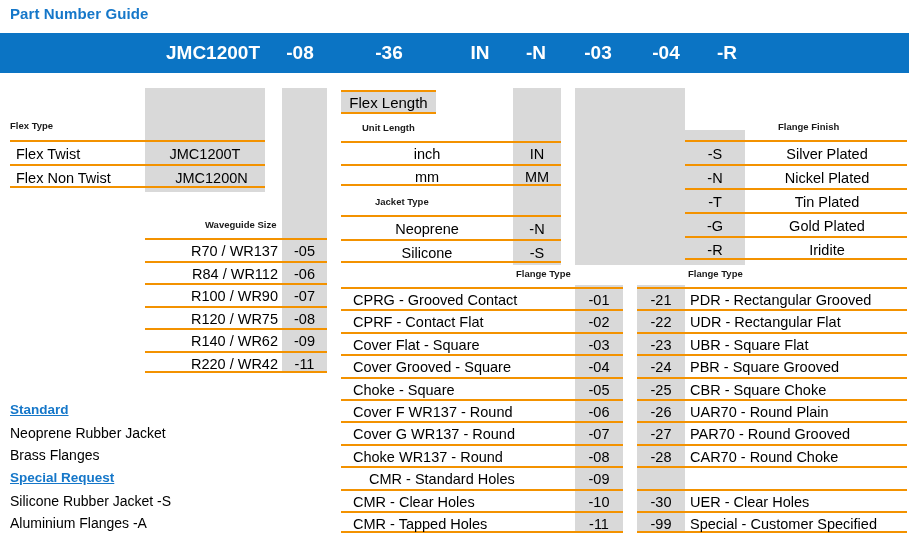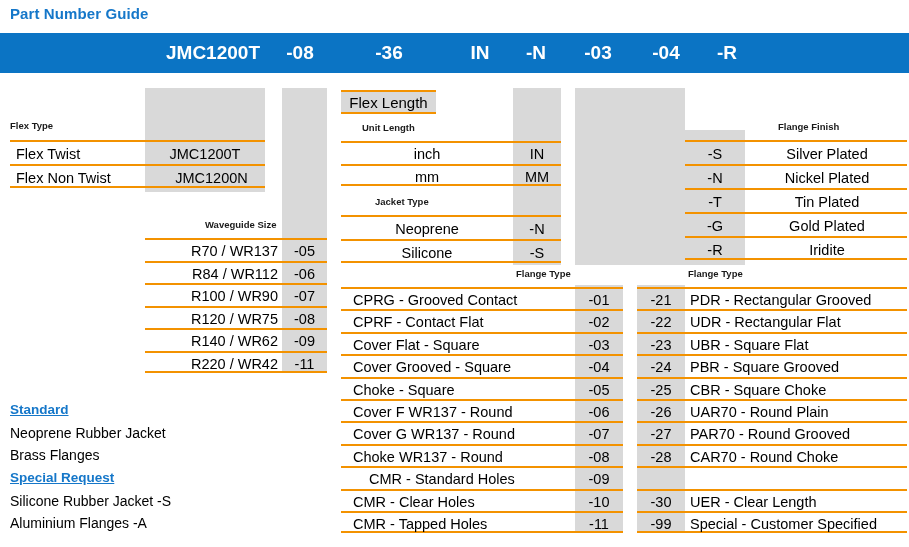--- a/index.html
+++ b/index.html
@@ -299,21 +299,21 @@
   <div class="trow" style="height:22.4px;">
     <div class="cell c-center" style="left:0px;  width:48px;  top:1px;">-28</div>
     <div class="cell c-left" style="left:53px; width:217px; top:1px;">CAR70 - Round Choke</div>
   </div>
   <div class="trow" style="height:22.4px;">
     <div class="cell c-center" style="left:0px;  width:48px;  top:1px;"></div>
     <div class="cell c-left" style="left:53px; width:217px; top:1px;"></div>
   </div>
   <div class="trow" style="height:22.4px;padding-left:44px;">
     <div class="cell c-center" style="left:0px;  width:48px;  top:1px;">-30</div>
-    <div class="cell c-left" style="left:53px; width:217px; top:1px;">UER - Clear Length</div>
+    <div class="cell c-left" style="left:53px; width:217px; top:1px;">UER - Clear Holes</div>
   </div>
   <div class="trow last" style="height:22.4px;">
     <div class="cell c-center" style="left:0px;  width:48px;  top:1px;">-99</div>
     <div class="cell c-left" style="left:53px; width:217px; top:1px;">Special - Customer Specified</div>
   </div>
 </div>
 
 <div class="note-head" style="left:10px; top:402px;">Standard</div>
 <div class="note-line" style="left:10px; top:425px;">Neoprene Rubber Jacket</div>
 <div class="note-line" style="left:10px; top:447px;">Brass Flanges</div>

